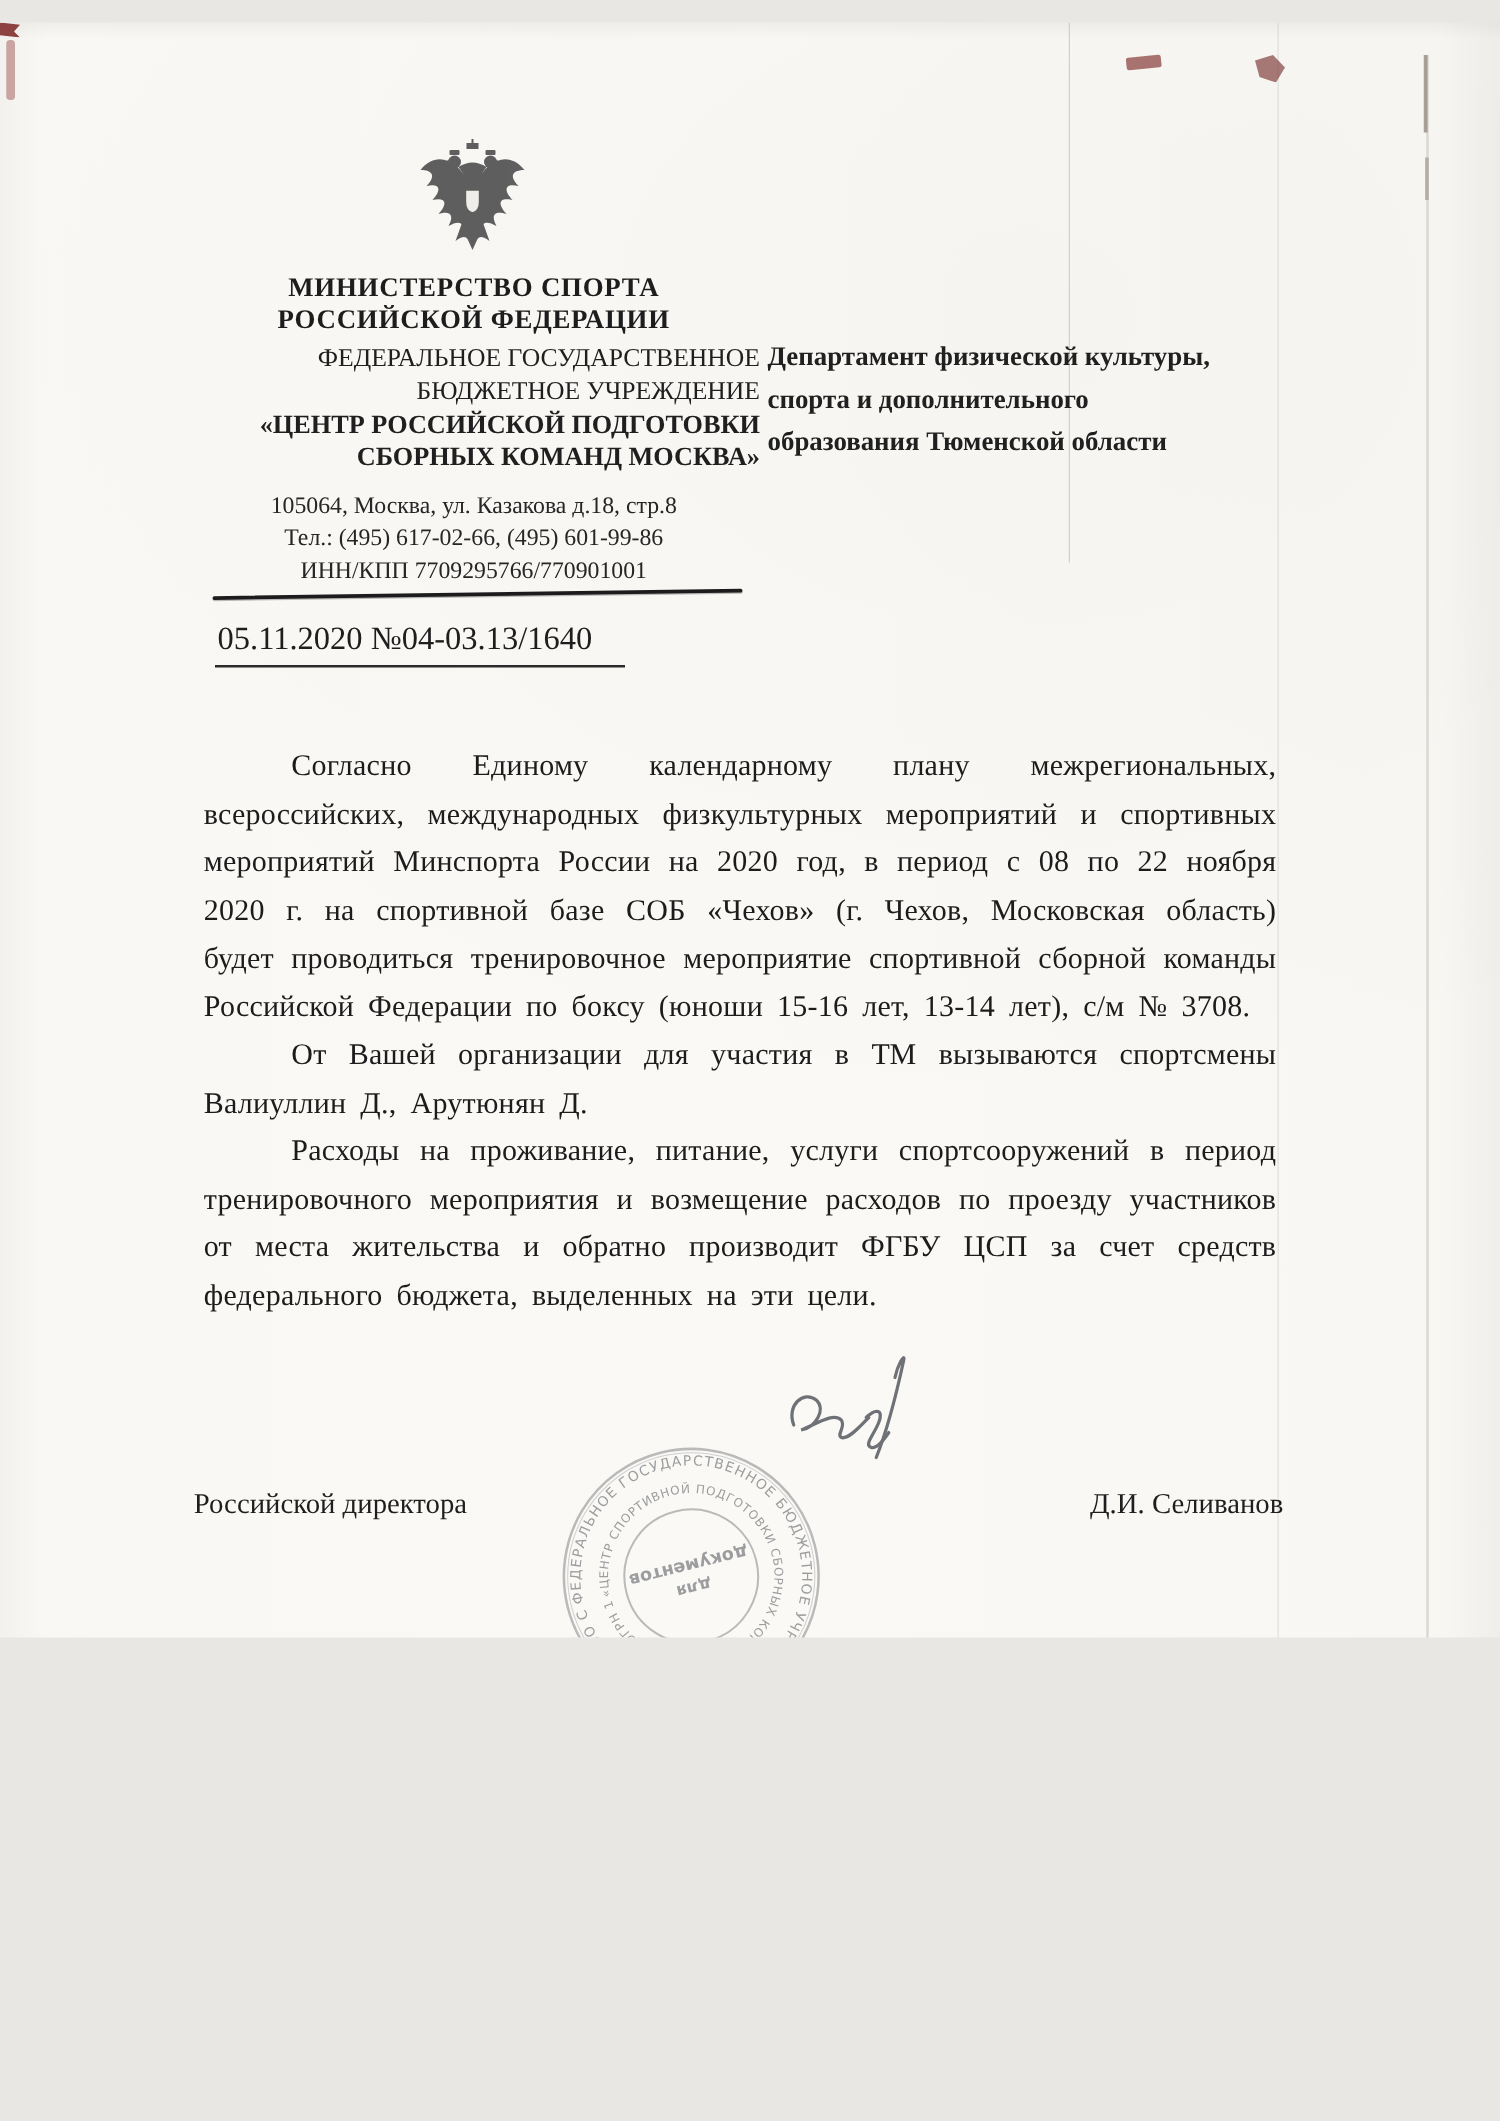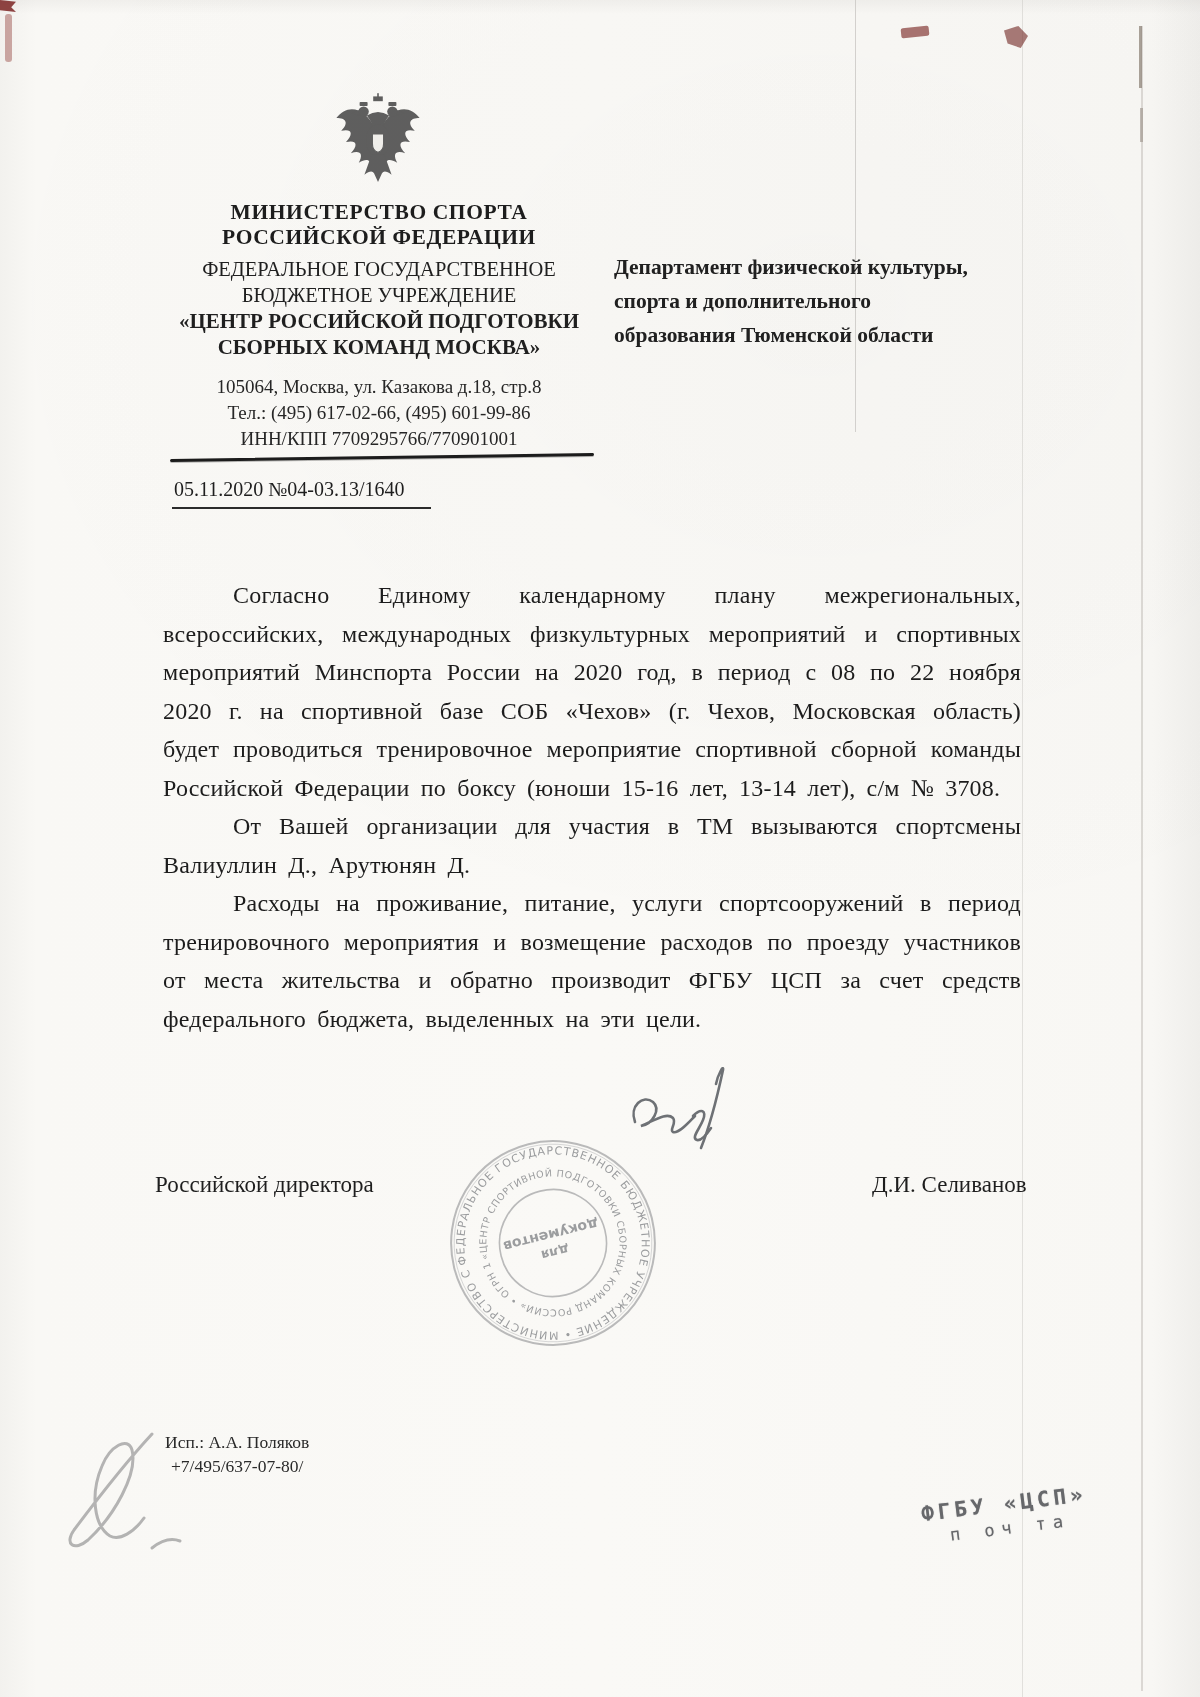--- a/index.html
+++ b/index.html
@@ -1,33 +1,33 @@
 <!DOCTYPE html>
 <html lang="ru"><head>
 <meta charset="utf-8">
 <title>Scanned letter</title>
 <style>
   html,body{margin:0;padding:0;background:#e8e7e4;}
   .page{
-    position:relative;width:1200px;height:1697px;margin:0 auto;overflow:hidden;
+    position:relative;width:1200px;height:1292px;margin:18px auto;overflow:hidden;
     background:
       linear-gradient(180deg, rgba(120,115,110,.07), rgba(120,115,110,0) 14px),
       radial-gradient(900px 700px at 68% 18%, rgba(0,0,0,.015), rgba(0,0,0,0)),
       linear-gradient(90deg,#f2f1ee 0,#f9f8f5 3%,#faf9f6 50%,#f8f7f4 96%,#efeeeb 100%);
     font-family:"Liberation Serif", serif;color:#242424;
   }
   .abs{position:absolute;}
   .emblem{left:330px;top:92px;width:96px;height:104px;}
   .ministry{left:158px;top:200px;width:442px;text-align:center;font-weight:bold;
     font-size:21.5px;line-height:25px;letter-spacing:.6px;color:#1d1d1d;}
-  .orgblock{left:150px;top:256px;width:458px;text-align:center;font-size:20.5px;line-height:26px;color:#1f1f1f;}
+  .orgblock{left:150px;top:256px;width:458px;text-align:right;font-size:20.5px;line-height:26px;color:#1f1f1f;}
   .orgblock .b{font-weight:bold;font-size:21px;}
   .contact{left:158px;top:374px;width:442px;text-align:center;font-size:19px;line-height:26px;color:#262626;}
   .rule{left:170px;top:456px;width:424px;height:3px;background:#1c1c1c;transform:rotate(-0.8deg);border-radius:2px;box-shadow:0 1px 0 rgba(0,0,0,.25);}
-  .refline{left:172px;top:478px;font-size:20px;color:#1e1e1e;border-bottom:2px solid #2b2b2b;padding:0 26px 6px 2px;}
+  .refline{left:172px;top:478px;font-size:26px;color:#1e1e1e;border-bottom:2px solid #2b2b2b;padding:0 26px 6px 2px;}
   
   .recipient{left:614px;top:250px;width:408px;text-align:left;font-size:21.5px;line-height:34px;color:#202020;font-weight:bold;}
   
   .body-text{left:163px;top:576px;width:858px;font-size:24px;line-height:38.5px;
     text-align:justify;color:#1c1c1c;word-spacing:5px;letter-spacing:.2px;}
   .body-text p{margin:0;text-indent:70px;}
   
   .sig-title{left:155px;top:1172px;font-size:23px;color:#1e1e1e;}
   .sig-name{left:872px;top:1172px;font-size:23px;color:#1e1e1e;}
   

